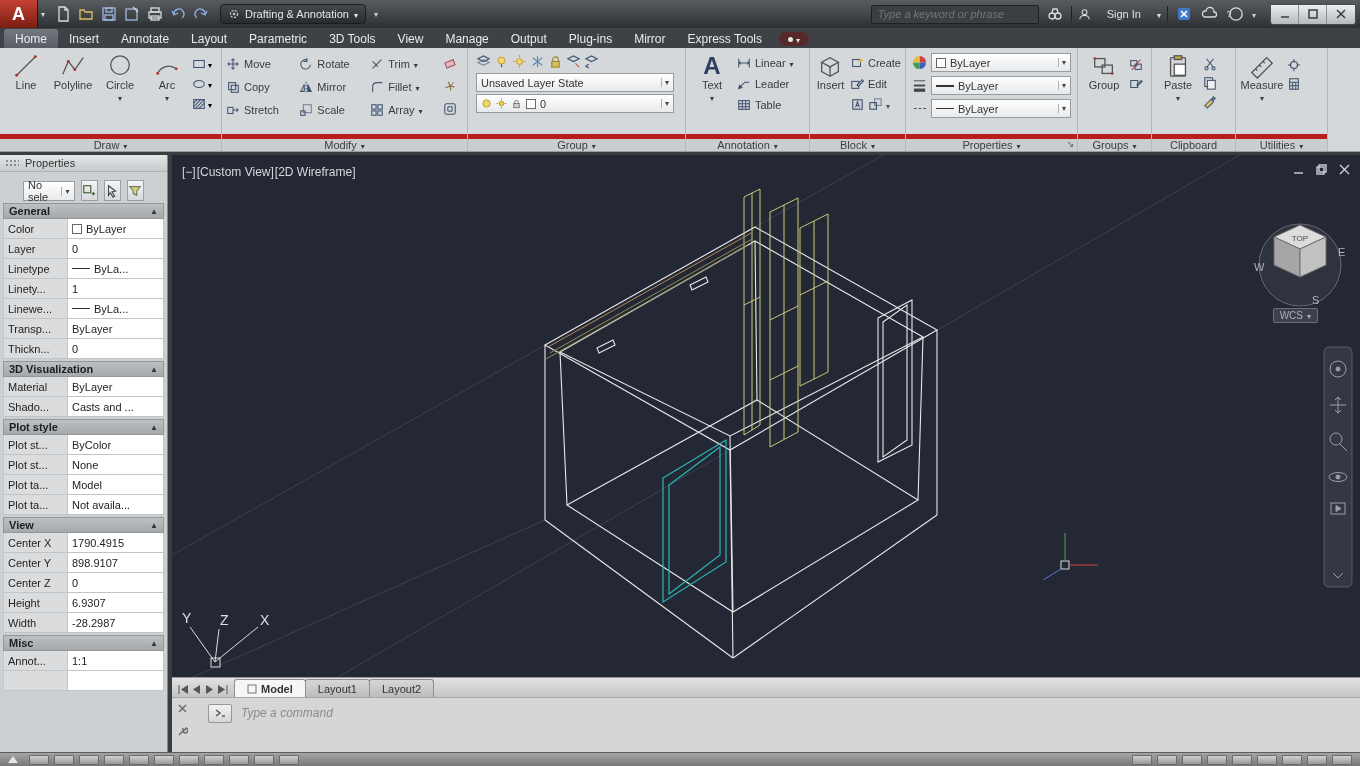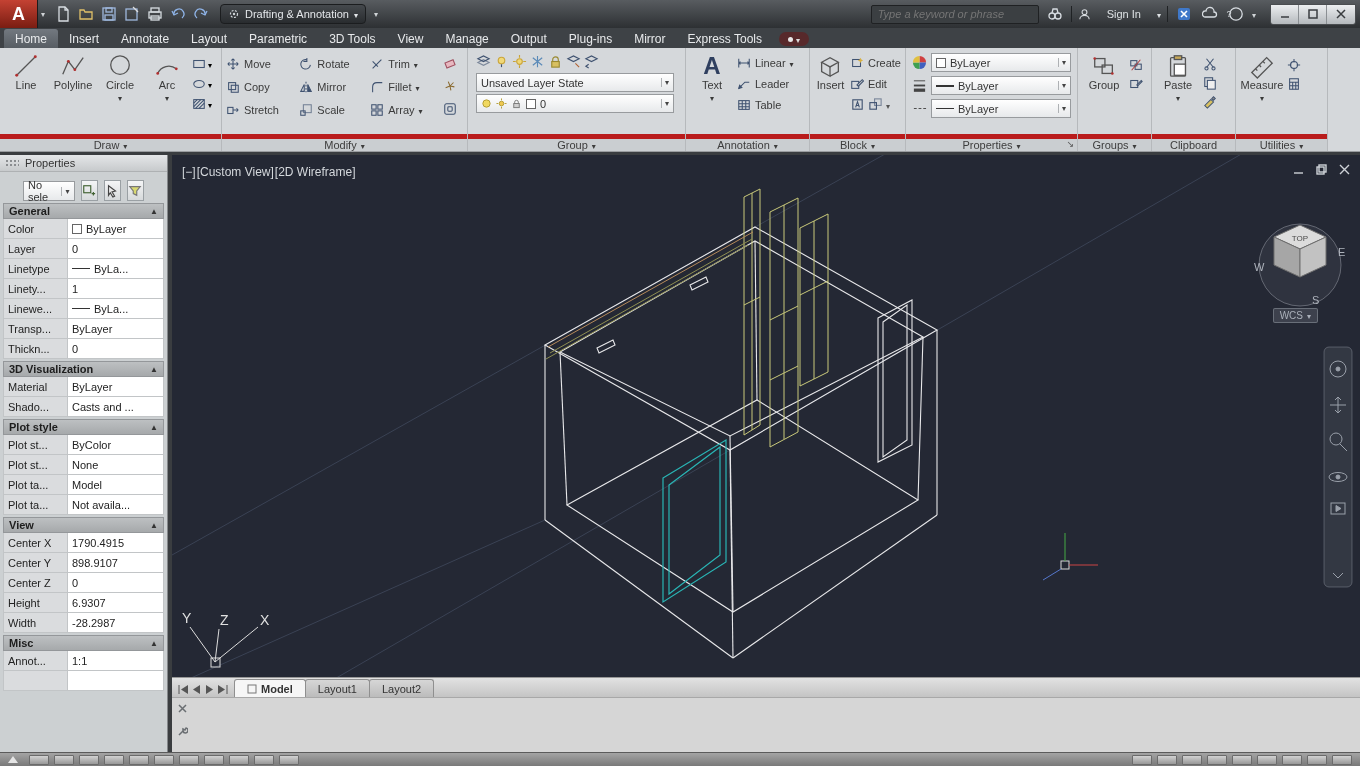--- a/index.html
+++ b/index.html
@@ -1005,20 +1005,29 @@
 
   <div class="cmd">
     <div class="cmd-side">
       <svg viewBox="0 0 11 11">
           <path d="M2,2 l7,7 M9,2 l-7,7"></path>
         </svg>
       <svg viewBox="0 0 11 11">
           <path d="M2,9 L6,5 M6,5 a2.5,2.5 0 1 0 3,-3 l-1,2 -2,-1 Z"></path>
         </svg>
     </div>
+    <div class="cmd-input">
+      <span class="cmd-btn">
+          <svg viewBox="0 0 12 12">
+            <path d="M2,3 l4,3 -4,3"></path>
+            <path d="M8,9 h3"></path>
+          </svg>
+        </span>
+      <span class="cmd-ph">Type a command</span>
+    </div>
   </div>
 
   <div class="statusbar">
     <span class="sb-up"></span>
     <span class="sb-btn"></span>
     <span class="sb-btn"></span>
     <span class="sb-btn"></span>
     <span class="sb-btn"></span>
     <span class="sb-btn"></span>
     <span class="sb-btn"></span>

